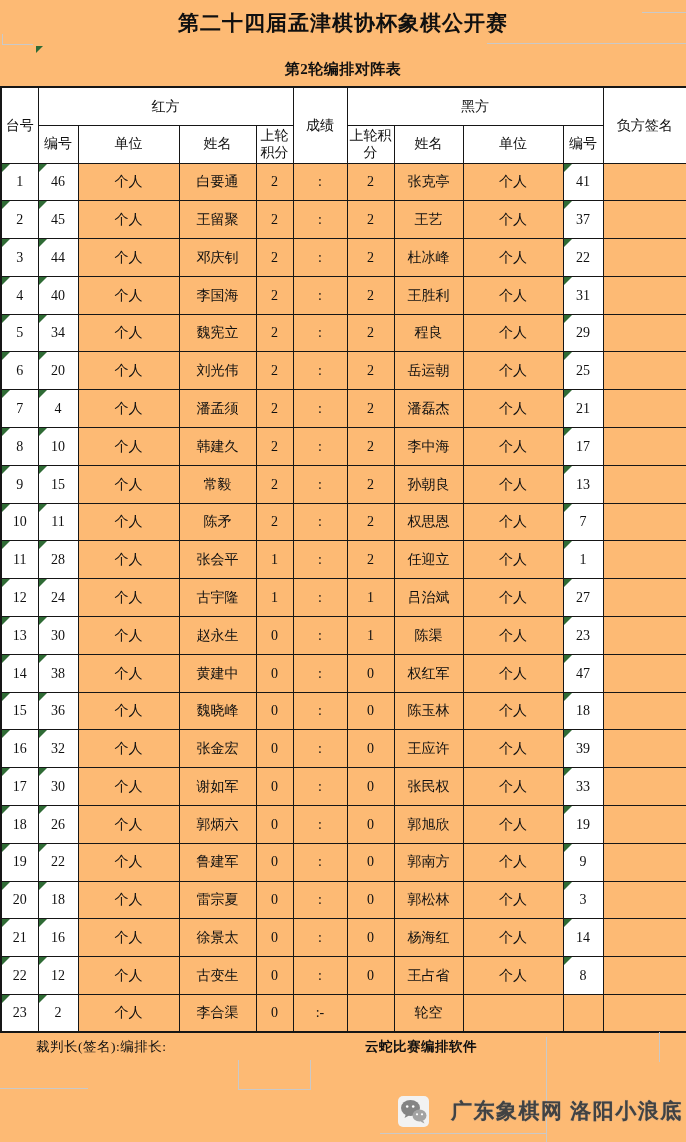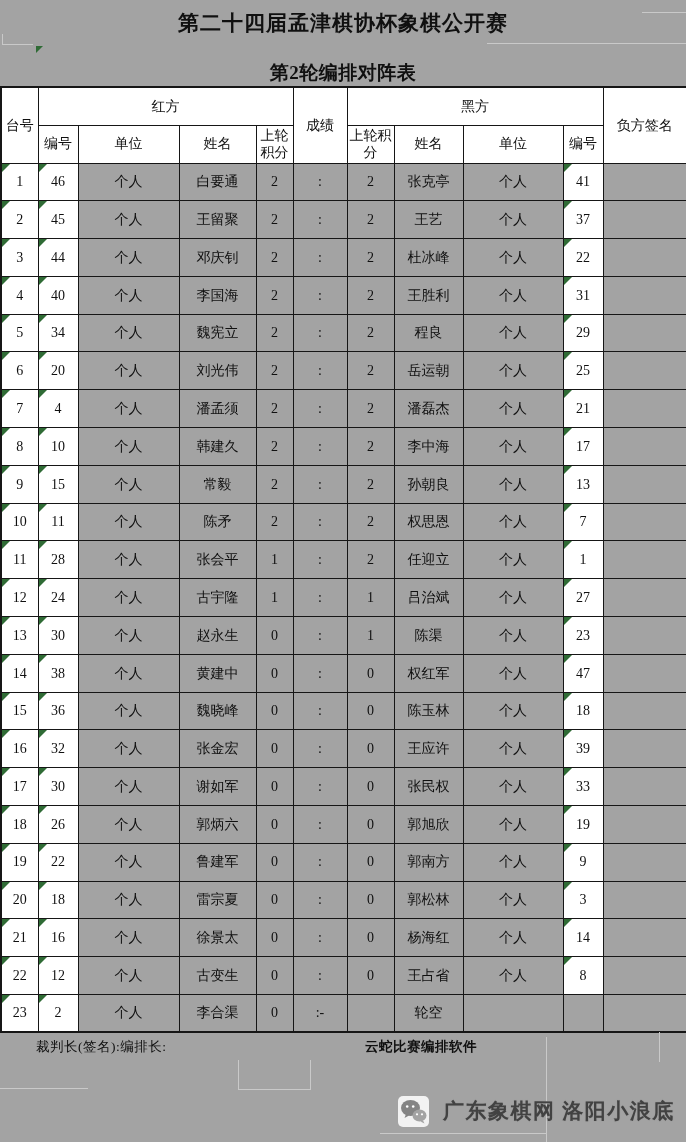--- a/index.html
+++ b/index.html
@@ -10,30 +10,30 @@
   }
   * { margin: 0; padding: 0; box-sizing: border-box; }
   html, body { background: #fff; }
   body {
     width: 686px; height: 1142px;
     font-family: "Liberation Serif", "DejaVu Serif", serif;
     color: #101010;
     position: relative;
     overflow: hidden;
   }
-  .page { position: absolute; inset: 0; background: #a3a3a3; }
+  .page { position: absolute; inset: 0; background: #fdba74; }
 
   .title {
     position: absolute; top: 9px; left: 0; width: 100%;
     text-align: center; font-size: 21px; font-weight: bold;
     letter-spacing: 1px;
   }
   .subtitle {
     position: absolute; top: 60px; left: 0; width: 100%;
-    text-align: center; font-size: 19px; font-weight: bold;
+    text-align: center; font-size: 15px; font-weight: bold;
     letter-spacing: 0.5px;
   }
 
   table.pairing {
     position: absolute; top: 86px; left: 0;
     width: 686px; table-layout: fixed;
     border-collapse: collapse;
   }
   table.pairing th, table.pairing td {
     border: 1px solid var(--table-border);
@@ -59,21 +59,21 @@
     position: absolute; top: 1038px; left: 4px;
     font-size: 13.5px; letter-spacing: 0.5px; margin-left: 32px;
   }
   .footer-center {
     position: absolute; top: 1038px; left: 365px;
     font-size: 13.5px; letter-spacing: 0.5px; font-weight: bold;
   }
 
   .watermark {
     position: absolute; top: 1094px; left: 398px;
-    display: flex; align-items: center; gap: 14px;
+    display: flex; align-items: center; gap: 22px;
     height: 34px;
   }
   .watermark-text {
     font-size: 21px; font-weight: bold;
     color: var(--watermark-gray);
     letter-spacing: 1.5px;
     text-shadow: 0 0 1px #8a8a8a;
     white-space: nowrap;
   }
   .wechat-icon { width: 31px; height: 31px; flex: 0 0 auto; }

